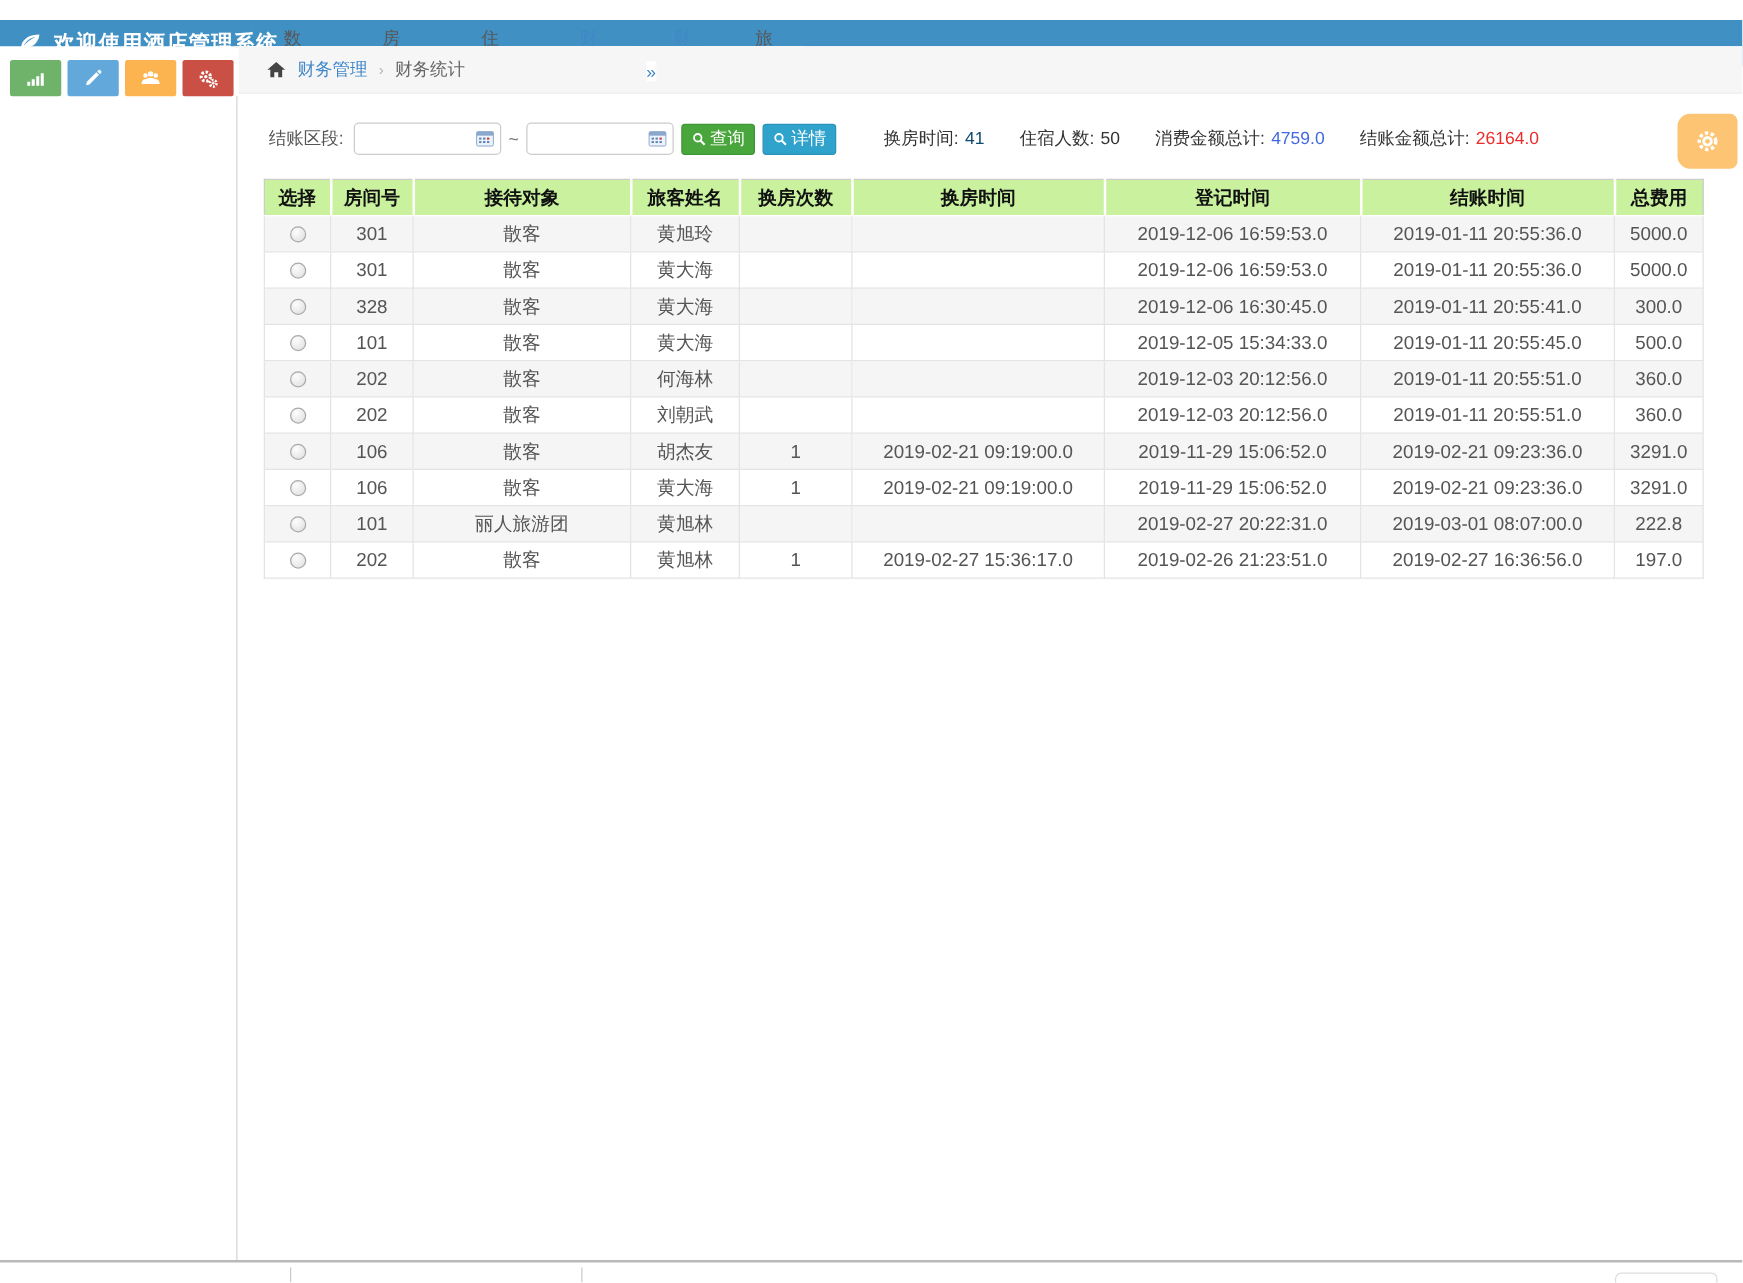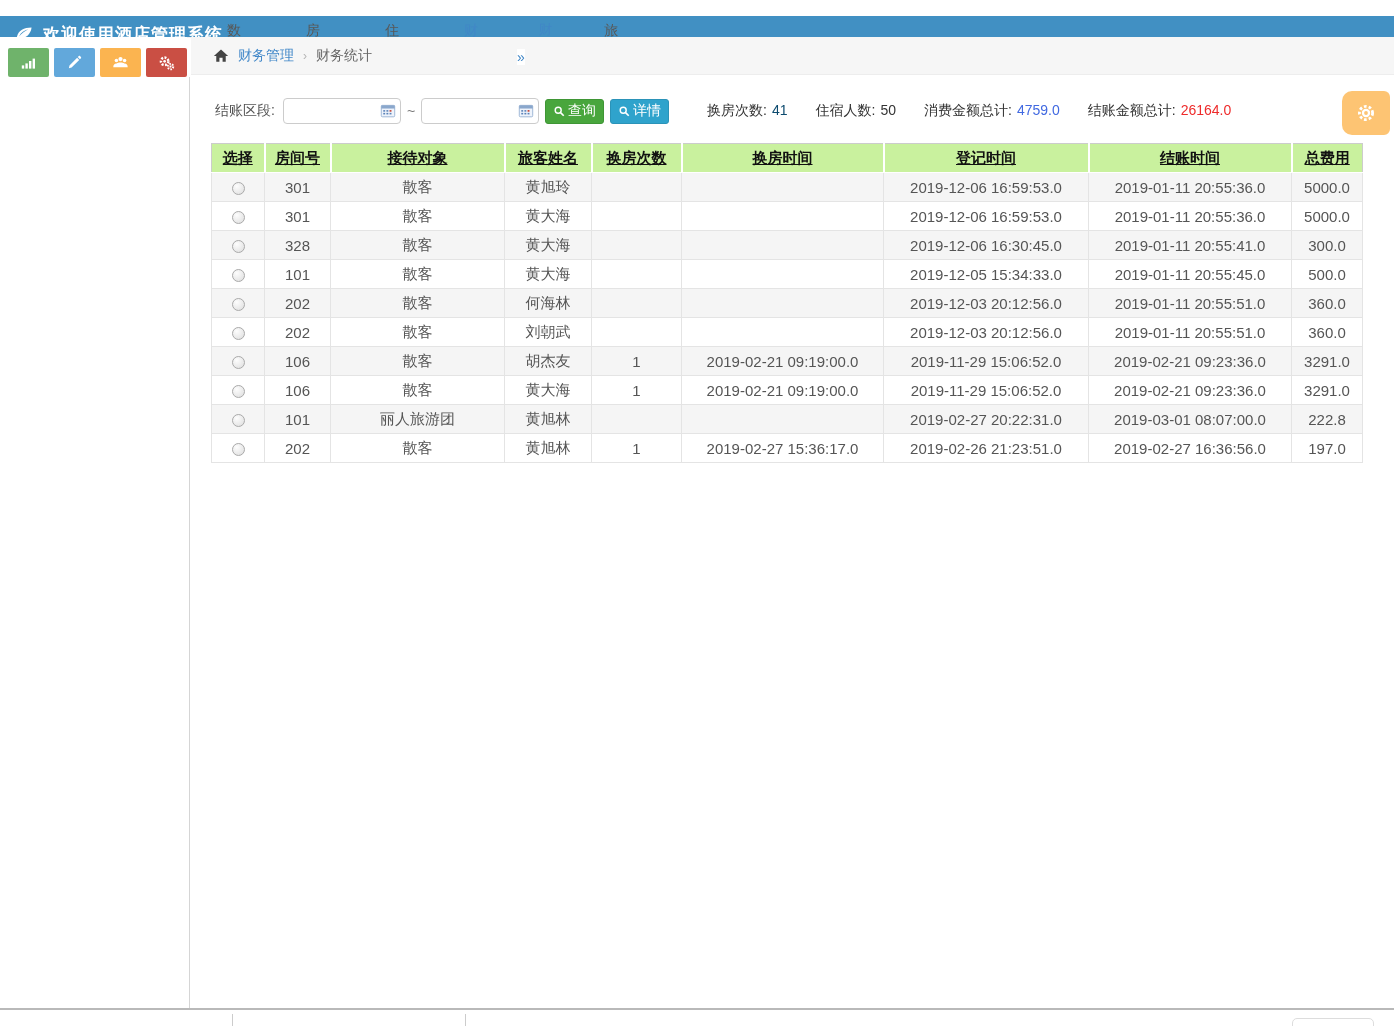--- a/index.html
+++ b/index.html
@@ -87,21 +87,21 @@
   .stats { display:flex; margin-left:38px; gap:28px; font-size:14px; }
   .stat-label { color:#333; }
   .stat-value { margin-left:5px; }
   
   table.fin {
     margin:18px 0 0 20px; width:1151px; border-collapse:collapse;
     border:1px solid #ccc; font-size:15px; table-layout:fixed;
   }
   table.fin th {
     background:#c9f19e; color:#111; font-weight:bold; height:29px;
-    border-left:2px solid #fff; border-bottom:1px solid #fff; text-align:center;text-decoration:underline;
+    border-left:2px solid #fff; border-bottom:1px solid #fff; text-align:center;
   }
   table.fin th:first-child { border-left:none; }
   table.fin td {
     height:29px; text-align:center; color:#555; border:1px solid #e4e4e4;
     overflow:hidden; white-space:nowrap;
   }
   table.fin tbody tr:nth-child(odd) td { background:#f5f5f5; }
   .row-radio {
     -webkit-appearance:none; appearance:none; width:13px; height:13px; border-radius:50%;
     border:1px solid #aaa; background:radial-gradient(circle at 35% 30%, #fdfdfd, #ddd);
@@ -334,21 +334,21 @@
           <svg width="13" height="13" viewBox="0 0 20 20">
             <circle cx="8" cy="8" r="4.6" fill="none" stroke="#fff" stroke-width="2.2"></circle>
             <line x1="11.6" y1="11.6" x2="16.5" y2="16.5" stroke="#fff" stroke-width="2.6"></line>
           </svg>
         </span>
         <span>详情</span>
       </button>
 
       <div class="stats">
         <span class="stat">
-          <span class="stat-label">换房次数:</span><span class="stat-value" style="color:#0c4a6e">41</span>
+          <span class="stat-label">换房时间:</span><span class="stat-value" style="color:#0c4a6e">41</span>
         </span>
         <span class="stat">
           <span class="stat-label">住宿人数:</span><span class="stat-value" style="color:#333">50</span>
         </span>
         <span class="stat">
           <span class="stat-label">消费金额总计:</span><span class="stat-value" style="color:#4169e1">4759.0</span>
         </span>
         <span class="stat">
           <span class="stat-label">结账金额总计:</span><span class="stat-value" style="color:#ee2b2b">26164.0</span>
         </span>

